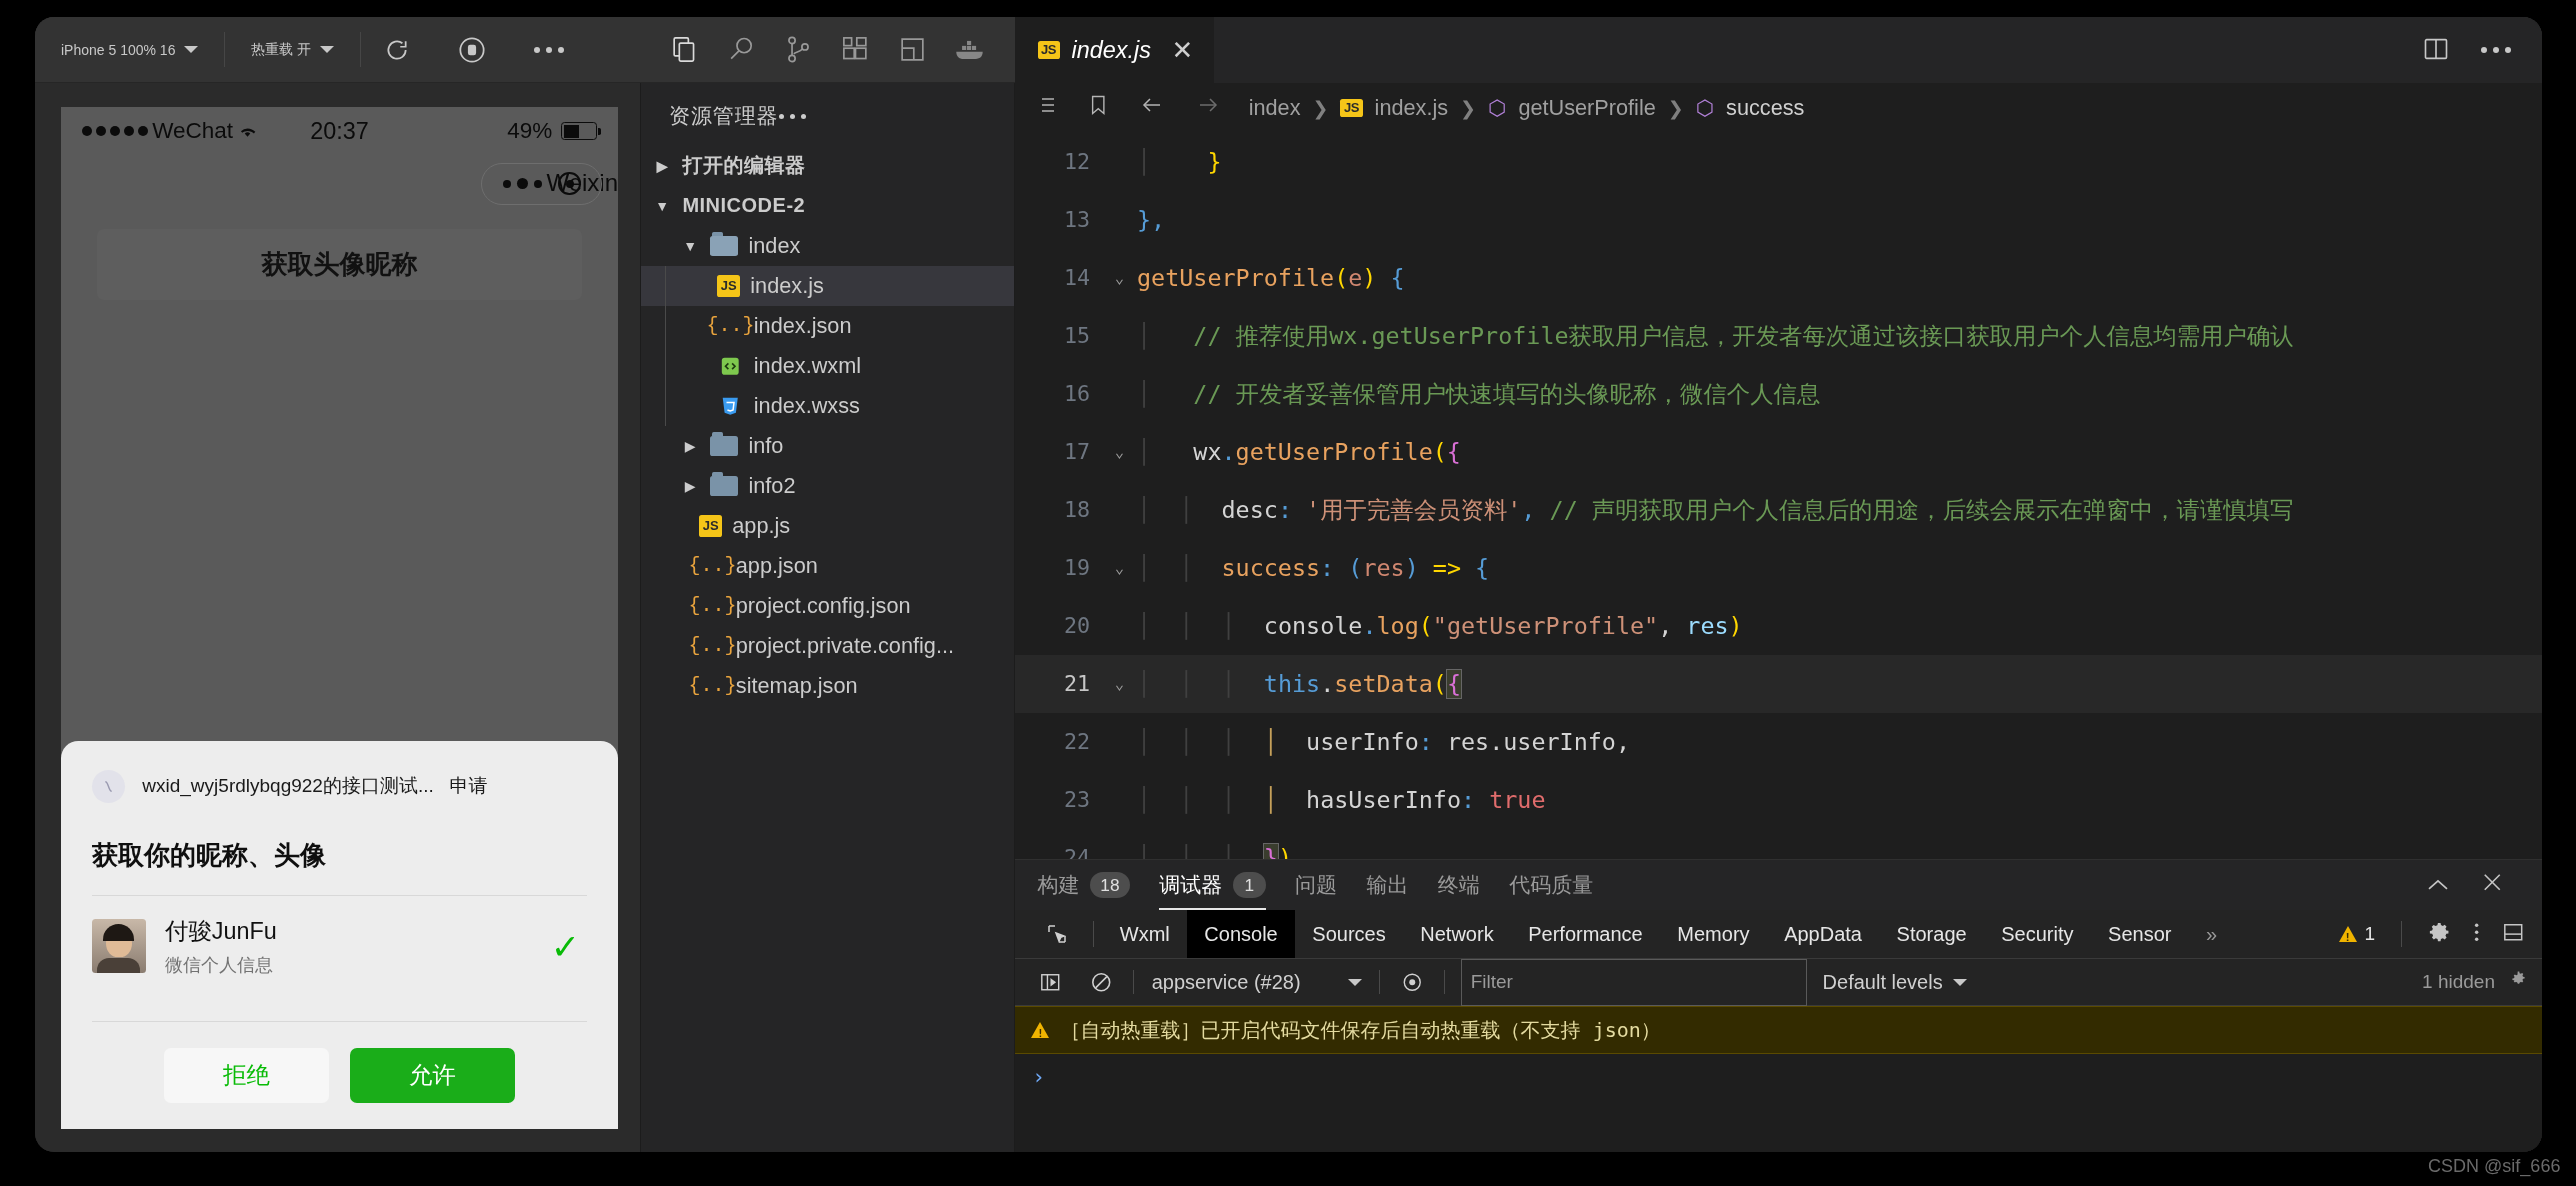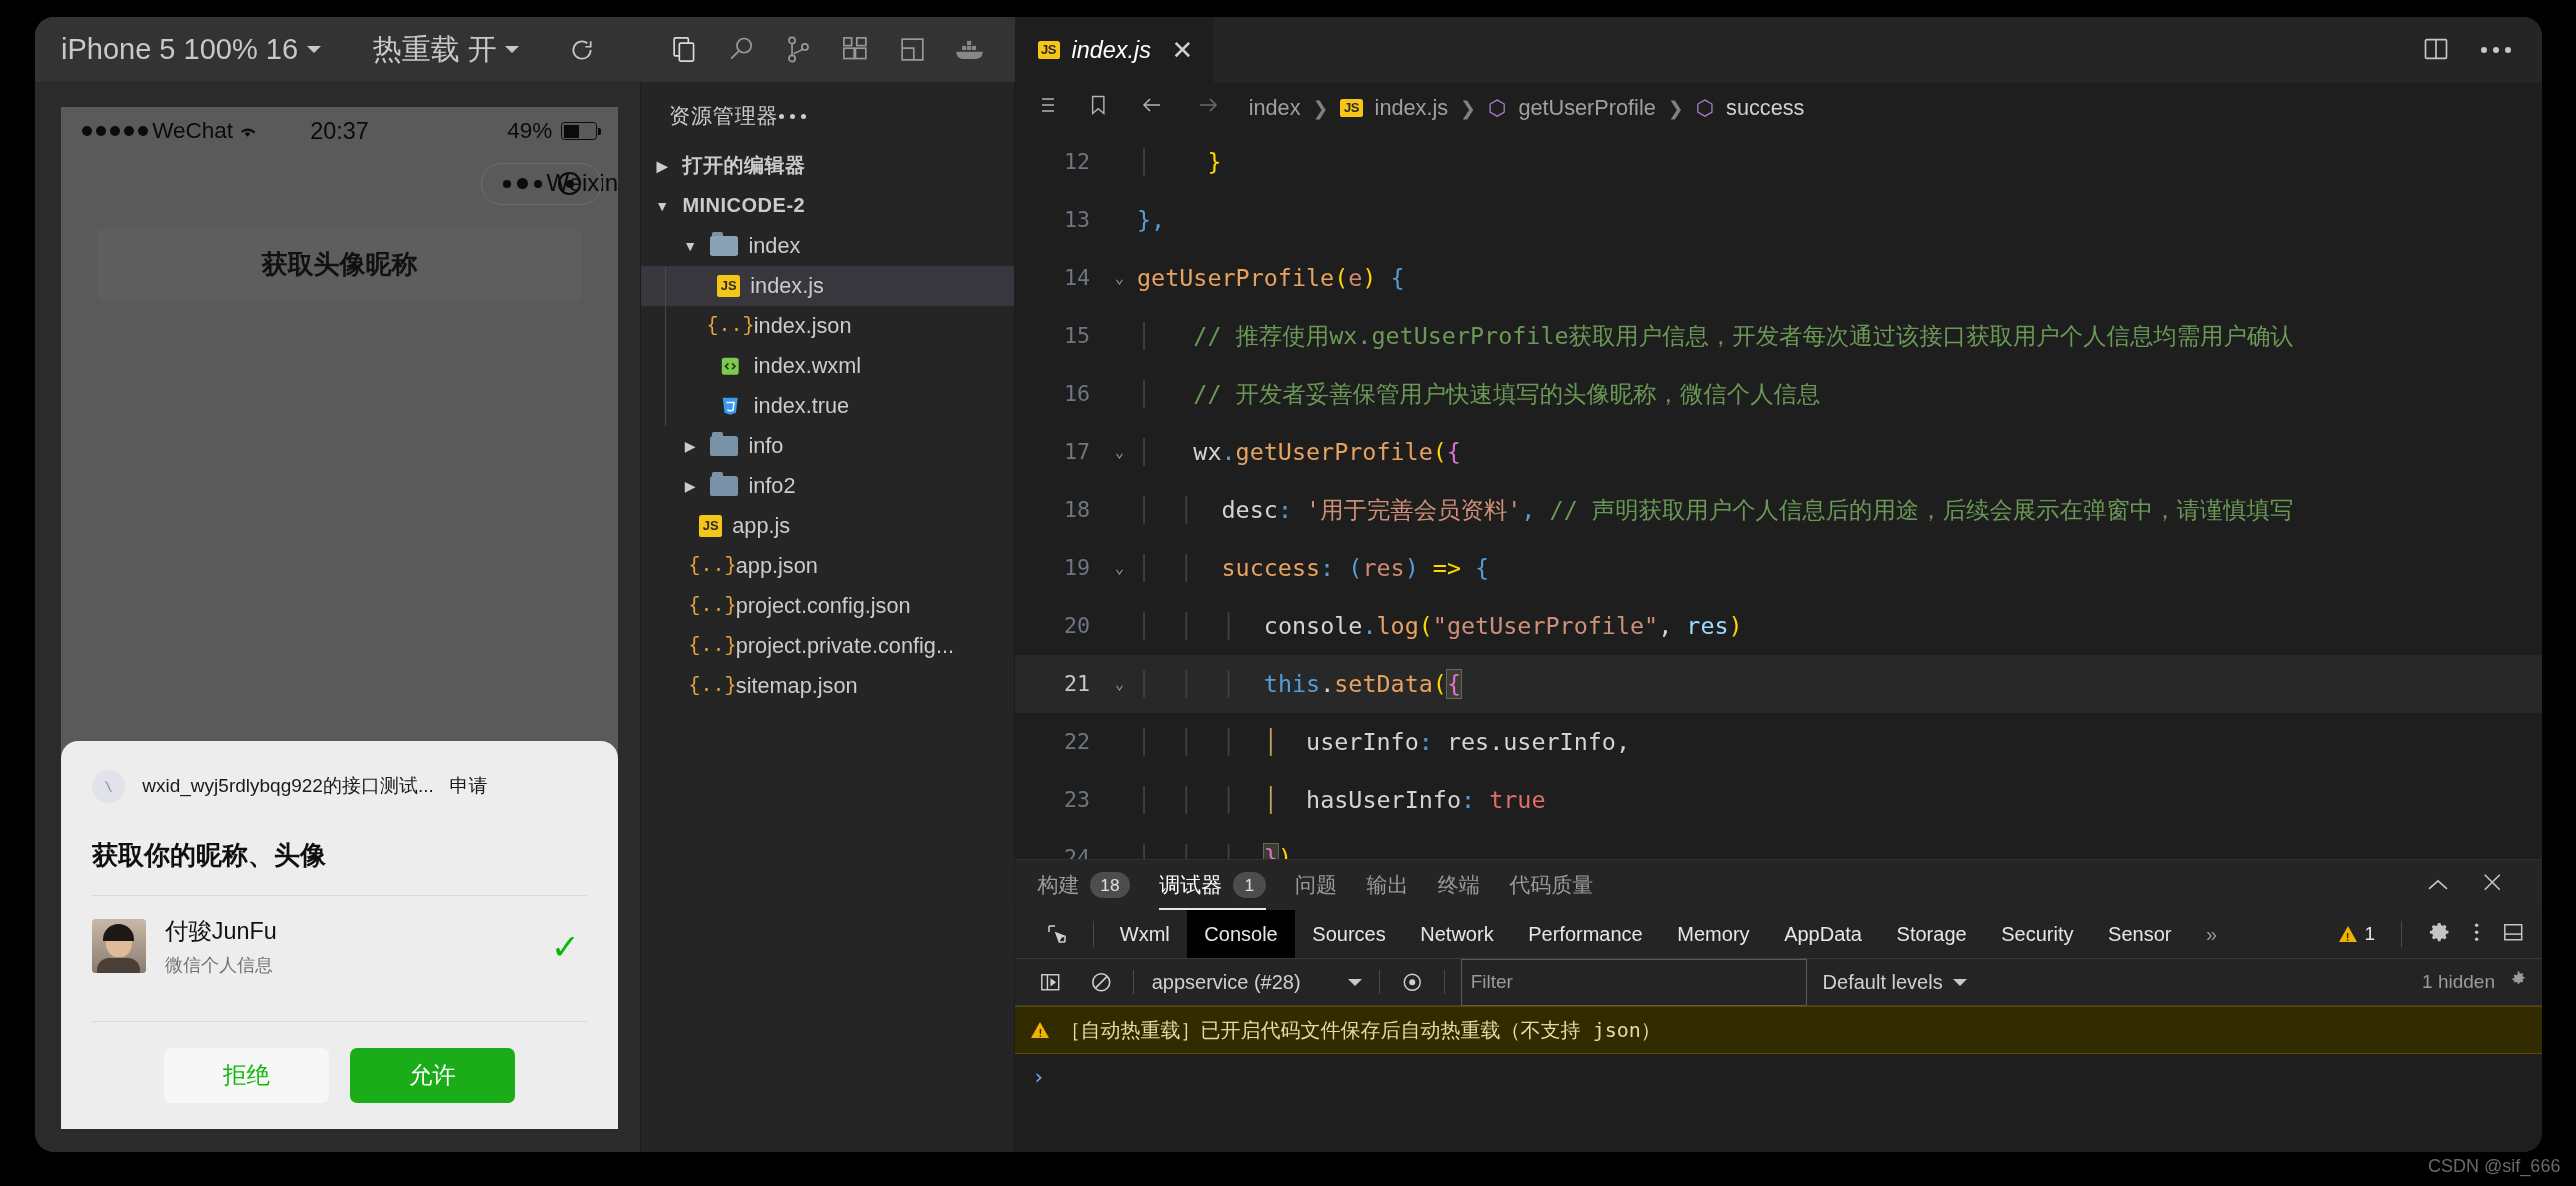--- a/index.html
+++ b/index.html
@@ -33,21 +33,21 @@
     display: flex;
     align-items: center;
     background: #333333;
     border-bottom: 0.9px solid #262626;
   }
   .tb-item {
     display: flex; align-items: center; gap: 8.7px;
     height: 100%;
     padding: 0 26px;
     color: #c8c8c8;
-    font-size: 29px;
+    font-size: 14px;
     white-space: nowrap;
   }
   .tb-sep { width: 0.9px; height: 35px; background: #464646; align-self: center; }
   .caret-down {
     width: 0; height: 0;
     border-left: 7px solid transparent;
     border-right: 7px solid transparent;
     border-top: 7.8px solid #c8c8c8;
     display: inline-block;
   }
@@ -563,21 +563,21 @@
           <span>index.wxml</span>
         </div>
         <div class="row">
           <span class="ind" style="width:54px"></span>
           <span class="fi wxss">
             <svg width="22.5" height="22.5" viewBox="0 0 24 24">
                 <path d="M4 3h16l-2 16-6 2-6-2z" fill="#3a9bf0"></path>
                 <path d="M8 8h8l-1 8-3 1-3-1" stroke="#fff" stroke-width="1.6" fill="none"></path>
               </svg>
           </span>
-          <span>index.true</span>
+          <span>index.wxss</span>
         </div>
       </div>
 
       <div class="row">
         <span class="ind" style="width:17.3px"></span>
         <span class="arrow">▶</span>
         <span class="folder-ico"></span>
         <span>info</span>
       </div>
       <div class="row">

